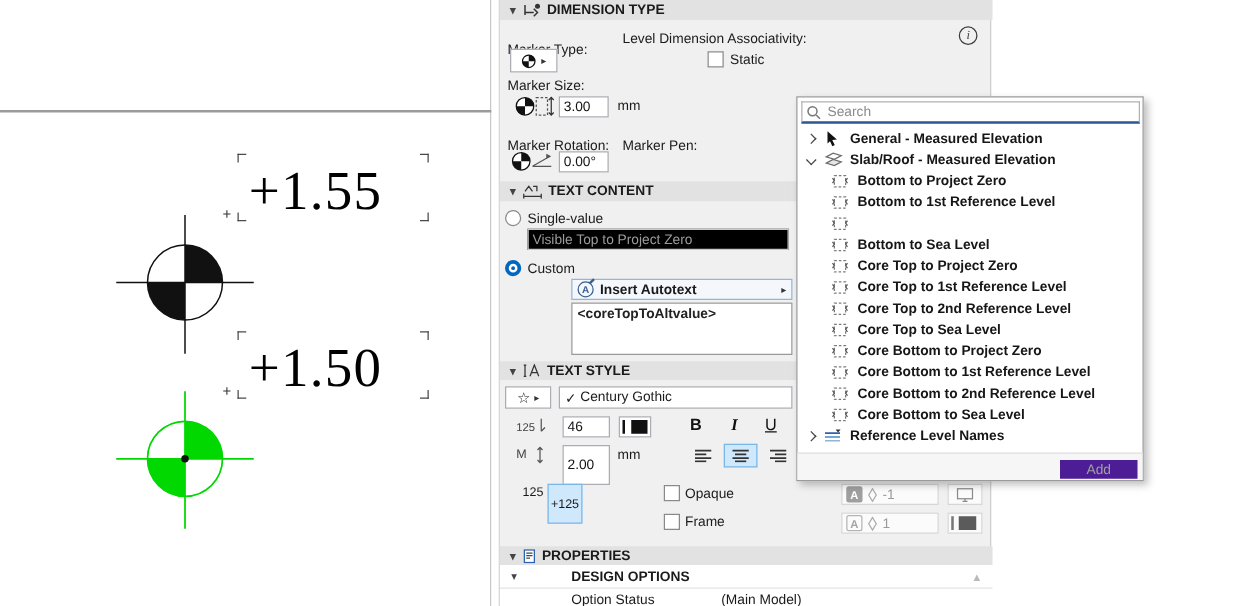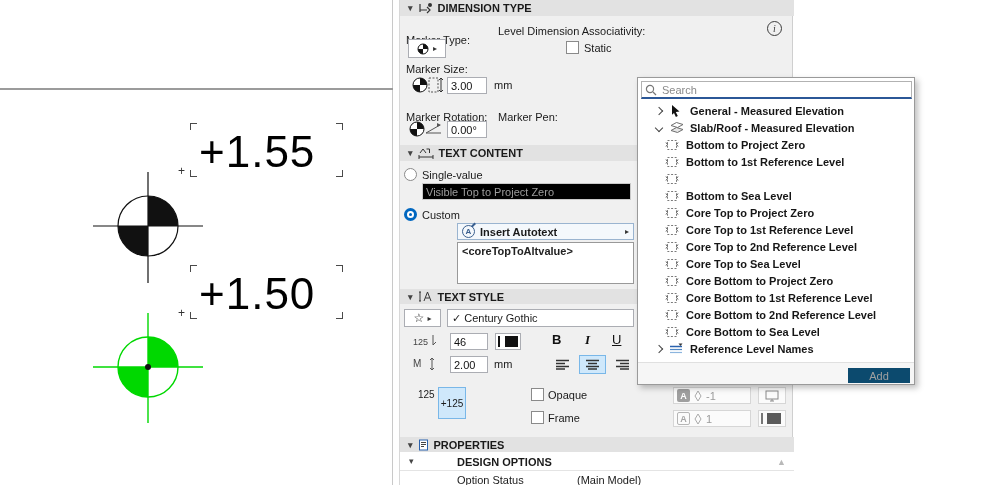--- a/index.html
+++ b/index.html
@@ -3,21 +3,21 @@
 <meta charset="utf-8">
 <style>
   *{margin:0;padding:0;box-sizing:border-box}
   html,body{width:999px;height:485px}
   body{position:relative;font-family:"Liberation Sans",sans-serif;background:#fff;overflow:hidden;font-size:11px;color:#1a1a1a}
   .abs{position:absolute}
   .lbl{position:absolute;font-size:11px;white-space:nowrap;color:#1a1a1a}
   
   #canvas{position:absolute;left:0;top:0;width:393px;height:485px;background:#fff;border-right:1px solid #c9c9c9}
   .gray-line{position:absolute;left:0;top:88px;width:393px;height:2px;background:#9b9b9b}
-  .dimtext{position:absolute;font-size:44px;letter-spacing:1px;color:#000;font-family:Liberation Sans, sans-serif;white-space:nowrap}
+  .dimtext{position:absolute;font-size:44px;letter-spacing:1px;color:#000;font-family:Liberation Serif, serif;white-space:nowrap}
   .selc{position:absolute;width:7px;height:7px}
   .selc.tl{border-left:1px solid #4a4a4a;border-top:1px solid #4a4a4a}
   .selc.tr{border-right:1px solid #4a4a4a;border-top:1px solid #4a4a4a}
   .selc.bl{border-left:1px solid #4a4a4a;border-bottom:1px solid #4a4a4a}
   .selc.br{border-right:1px solid #4a4a4a;border-bottom:1px solid #4a4a4a}
   .selplus{position:absolute;font-size:12px;color:#333}
   
   #panel{position:absolute;left:399px;top:0;width:394px;height:485px;background:#f0f0f0;border-left:1px solid #d8d8d8;border-right:1px solid #cfcfcf}
   .hdr{position:absolute;left:0;width:394px;height:16px;background:#e2e2e2;display:flex;align-items:center;gap:5px;padding-left:8px;font-weight:700}
   .hdr .tri{font-size:9px;color:#444}
@@ -41,28 +41,28 @@
   .atext-ic{width:13px;height:13px;border:1px solid #3a5f8f;border-radius:50%;display:flex;align-items:center;justify-content:center;font-size:8px;font-weight:700;color:#3a5f8f;position:relative}
   .atext-ic::after{content:"";position:absolute;right:-2px;top:-2px;width:5px;height:2px;background:#3a5f8f;transform:rotate(-45deg)}
   .whiteblock{position:absolute;left:0;width:394px;background:#fff}
   
   #dropdown{position:absolute;left:637px;top:77px;width:278px;height:308px;background:#fff;border:1px solid #9a9a9a;box-shadow:3px 3px 6px rgba(0,0,0,.25);z-index:5}
   .search-wrap{position:absolute;left:3px;top:3px;width:271px;height:18px}
   .search-input{width:100%;height:100%;border:1px solid #b2b2b2;border-bottom:2px solid var(--search-underline,#2b5797);padding:0 1px 0 20px;font-size:11px;font-family:"Liberation Sans",sans-serif;color:#333}
   .search-input::placeholder{color:#8a8a8a}
   .mag{position:absolute;left:4px;top:3px}
   #tree{position:absolute;left:0;top:24px;width:276px}
-  .trow{display:flex;align-items:center;height:17px;padding-left:18px;font-weight:700;color:#161616;white-space:nowrap}
+  .trow{display:flex;align-items:center;height:17px;padding-left:8px;font-weight:700;color:#161616;white-space:nowrap}
   .trow.item{padding-left:27px}
   .chev{width:6px;height:6px;border-right:1.4px solid #444;border-bottom:1.4px solid #444;margin-right:7px;flex:0 0 auto}
   .chev.collapsed{transform:rotate(-45deg)}
   .chev.expanded{transform:rotate(45deg)}
   .ticon{width:16px;margin-right:5px;display:flex;align-items:center;flex:0 0 auto}
   .dd-footer{position:absolute;left:0;top:284px;width:276px;height:22px;background:#f6f6f6;border-top:1px solid #e0e0e0}
-  .add-btn{position:absolute;left:210px;top:5px;width:62px;height:15px;background:#0c4a6e;color:#a0a0a0;font-size:11px;display:flex;align-items:center;justify-content:center}
+  .add-btn{position:absolute;left:210px;top:5px;width:62px;height:15px;background:#4c1d95;color:#a0a0a0;font-size:11px;display:flex;align-items:center;justify-content:center}
   .scrollup{position:absolute;font-size:9px;color:#b9b9b9}
   .swatchbar{width:2px;height:11px;background:#111;margin-right:2px}
 </style>
 </head>
 <body>
 
 <div id="canvas">
   <div class="gray-line"></div>
 
   <svg class="abs" style="left:90px;top:170px" width="120" height="118">
@@ -188,21 +188,21 @@
     <span style="width:13px;height:11px;background:#111;display:inline-block"></span>
   </div>
   <div class="flatglyph" style="left:152px;top:332px">B</div>
   <div class="flatglyph" style="left:185px;top:332px;font-style:italic;font-family:'Liberation Serif',serif">I</div>
   <div class="flatglyph" style="left:212px;top:332px;text-decoration:underline;font-weight:400">U</div>
 
   <div class="lbl" style="left:13px;top:358px;font-size:10px;color:#444">M</div>
   <svg class="abs" style="left:27px;top:356px" width="10" height="16">
       <path d="M5 2 V14 M3 4 l2 -2 2 2 M3 12 l2 2 2 -2" stroke="#555" fill="none"></path>
     </svg>
-  <input class="input" style="left: 50px; top: 356px; width: 38px; height: 17px;" value="2.00">
+  <input class="input" style="left: 50px; top: 356px; width: 38px; height: 32px;" value="2.00">
   <div class="lbl" style="left:94px;top:358px">mm</div>
   <div class="alignbtn" style="left:149px;top:355px">
     <svg width="15" height="11">
         <path d="M1 1.5 h13 M1 4.5 h9 M1 7.5 h13 M1 10 h9" stroke="#333" stroke-width="1.4" fill="none"></path>
       </svg>
   </div>
   <div class="alignbtn on" style="left:179px;top:355px">
     <svg width="15" height="11">
         <path d="M1 1.5 h13 M3 4.5 h9 M1 7.5 h13 M3 10 h9" stroke="#333" stroke-width="1.4" fill="none"></path>
       </svg>

